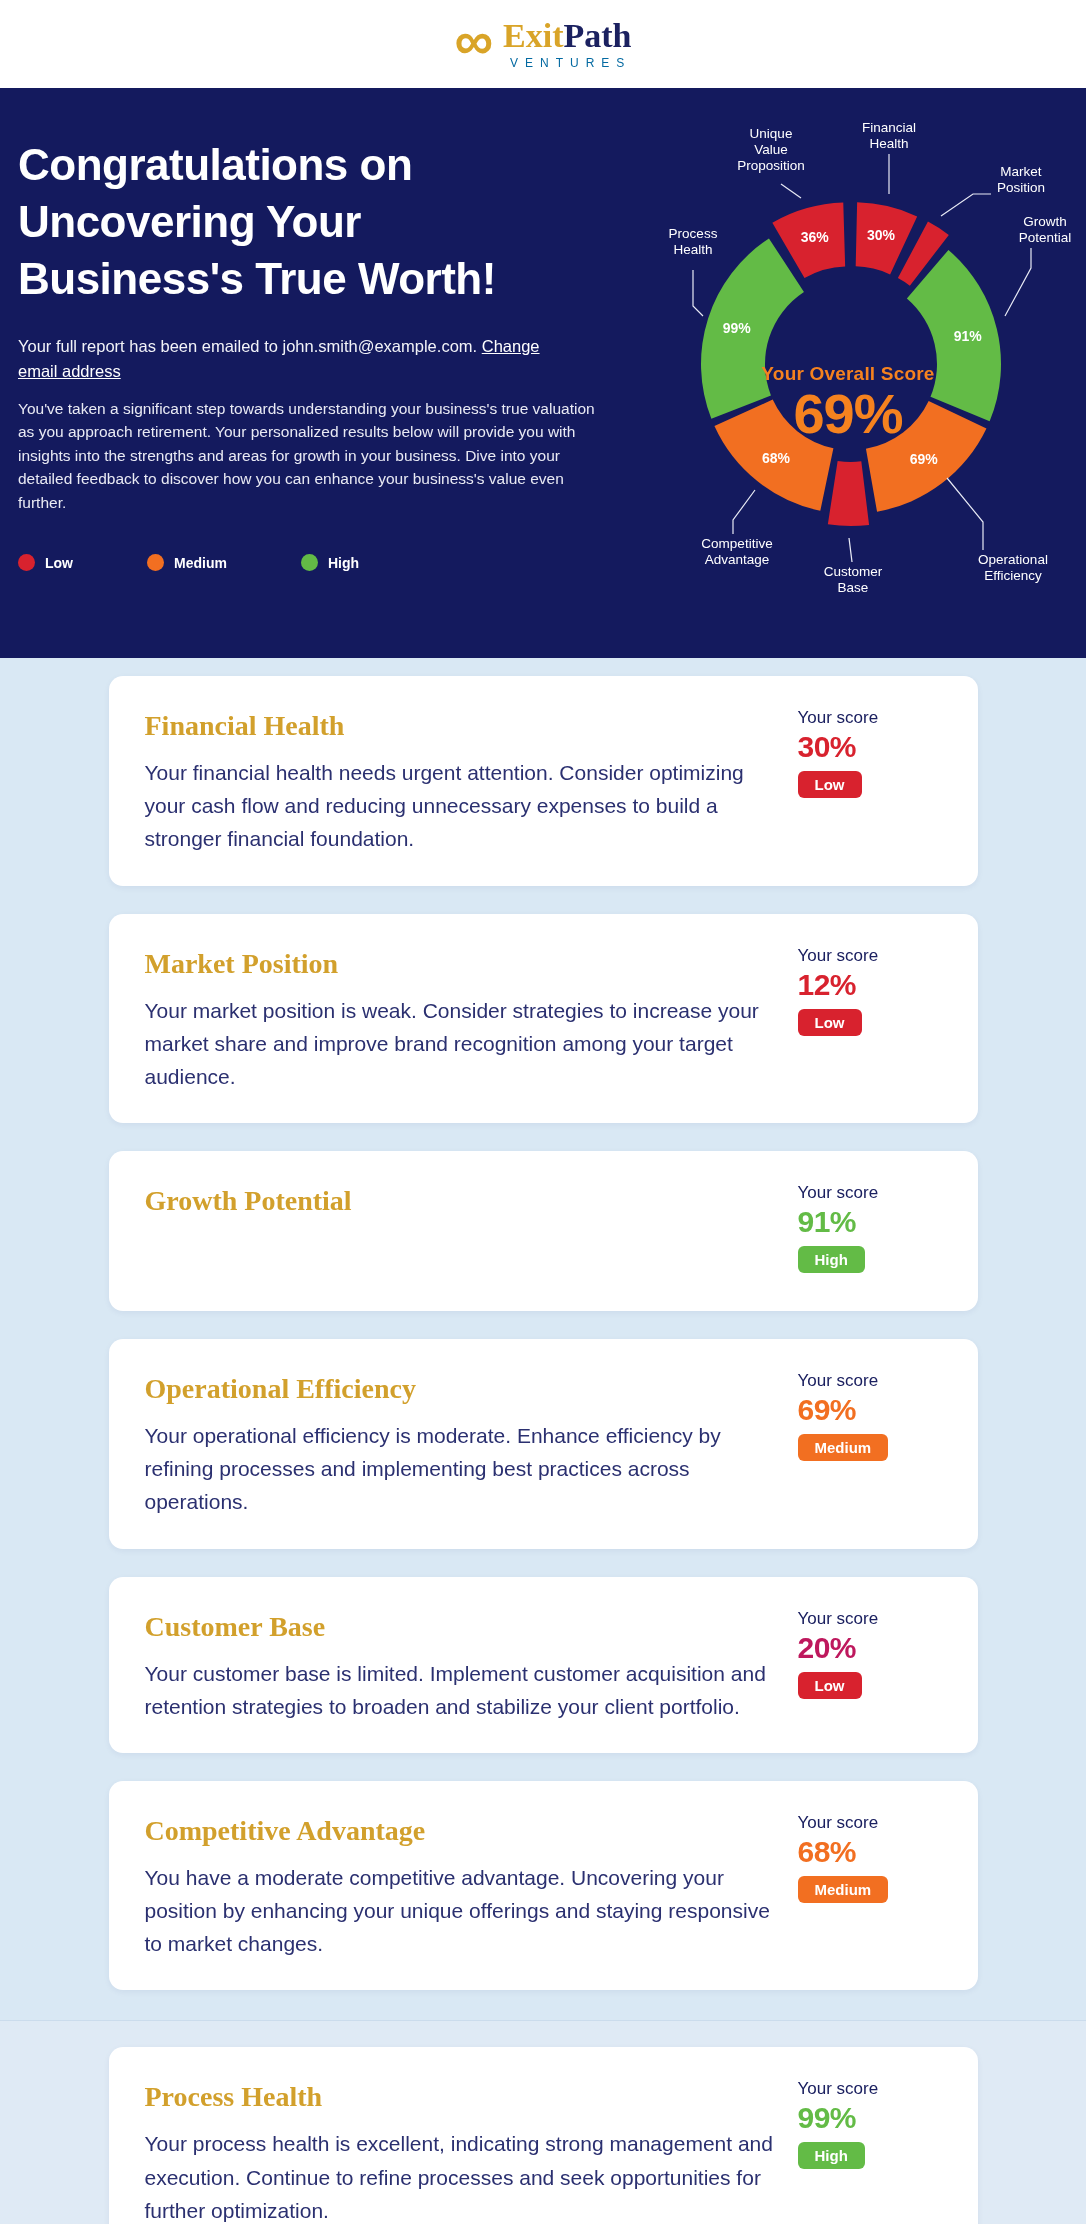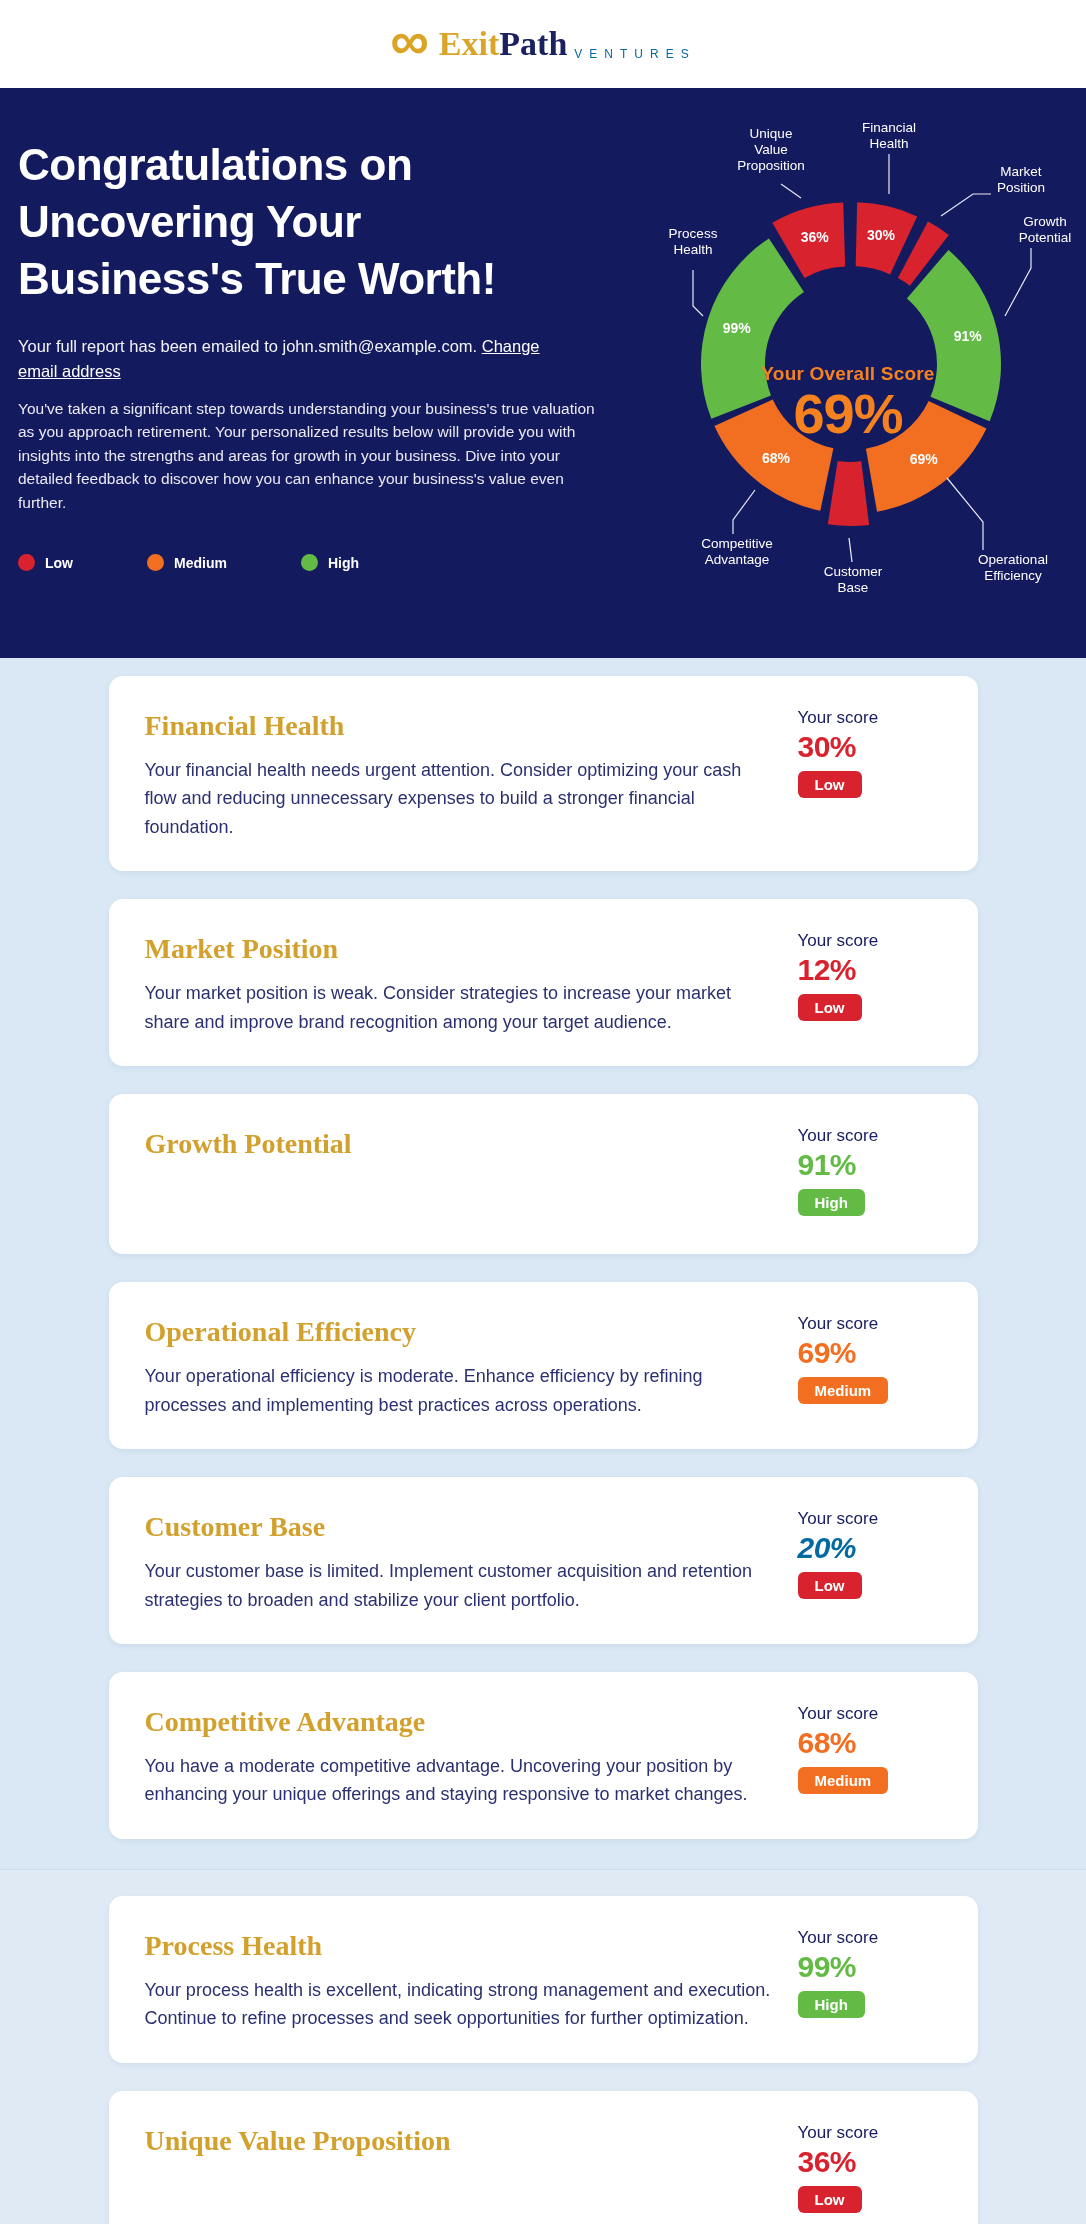--- a/index.html
+++ b/index.html
@@ -4,21 +4,21 @@
 <style>
   * { margin:0; padding:0; box-sizing:border-box; }
   html,body { background:#D9E8F4; }
   body { width:1086px; font-family:"Liberation Sans","DejaVu Sans",sans-serif; }
   .page { position:relative; width:1086px; min-height:2224px; overflow:hidden; }
 
   
   .header { background:#FFFFFF; height:88px; display:flex; align-items:center; justify-content:center; }
   .logo { display:flex; align-items:center; gap:10px; }
   .logo-icon { font-size:54px; line-height:40px; font-weight:bold; color:#D9A428; transform:translateY(-4px); }
-  .logo-text { display:flex; flex-direction:row; align-items:flex-end; }
+  .logo-text { display:flex; flex-direction:column; align-items:flex-start; }
   .brand-line { font-family:"Liberation Serif","DejaVu Serif",serif; font-weight:bold; font-size:34px; line-height:34px; }
   .brand-gold { color:#D9A428; }
   .brand-navy { color:#1B2160; }
   .brand-tagline { font-size:12px; letter-spacing:7px; color:#0369a1; font-weight:normal; margin-top:3px; text-indent:7px; }
 
   
   .hero { background:#141A5E; color:#fff; display:flex; align-items:flex-start; padding:14px 0 40px 18px; min-height:557px; }
   .hero-left { width:598px; padding-top:34px; flex-shrink:0; }
   .hero-heading { font-size:44px; line-height:1.3; font-weight:bold; letter-spacing:-0.5px; max-width:580px; margin-bottom:26px; }
   .email-note { font-size:16.5px; line-height:1.55; color:#F2F3F8; max-width:560px; margin-bottom:12px; }
@@ -34,21 +34,21 @@
   .chart-center { position:absolute; left:110px; top:218px; width:240px; text-align:center; pointer-events:none; }
   .chart-center-label { color:#F5821F; font-size:19px; font-weight:bold; letter-spacing:.2px;margin-top:43px; }
   .chart-center-value { color:#F5821F; font-size:56px; font-weight:bold; line-height:1.05; letter-spacing:-1px; }
 
   
   .section-a { background:#D9E8F4; padding:18px 0 2px 0; }
   .section-b { background:#DFEAF5; padding:26px 0 20px 0; border-top:1px solid #CBDCEC; }
   .card { position:relative; width:869px; margin:0 auto 28px auto; background:#FFFFFF; border-radius:14px;
           padding:34px 200px 30px 36px; min-height:160px; box-shadow:0 2px 6px rgba(20,26,94,0.06); }
   .card-title { font-family:"Liberation Serif","DejaVu Serif",serif; font-weight:bold; color:#D2A02C; font-size:28px; margin-bottom:14px; }
-  .card-desc { color:#2B3070; font-size:18px; line-height:1.58; max-width:640px; }
+  .card-desc { color:#2B3070; font-size:21px; line-height:1.58; max-width:640px; }
   .score-block { position:absolute; top:32px; right:30px; width:150px; text-align:left; }
   .score-label { color:#1B2060; font-size:17px; margin-bottom:2px; }
   .score-value { font-size:30px; font-weight:bold; letter-spacing:-0.5px; }
   .band-badge { display:inline-block; margin-top:7px; color:#FFFFFF; font-size:15px; font-weight:bold;
                 padding:5px 17px; border-radius:6px; }
 
   svg text { font-family:"Liberation Sans","DejaVu Sans",sans-serif; }
 </style>
 </head>
 <body>
@@ -159,21 +159,21 @@
       <div class="score-label">Your score</div>
       <div class="score-value" style="color: rgb(242, 111, 33);">69%</div>
       <span class="band-badge" style="background: rgb(242, 111, 33);">Medium</span>
     </div>
   </div>
       <div class="card">
     <div class="card-title">Customer Base</div>
     <div class="card-desc">Your customer base is limited. Implement customer acquisition and retention strategies to broaden and stabilize your client portfolio.</div>
     <div class="score-block">
       <div class="score-label">Your score</div>
-      <div class="score-value" style="color: #0369a1; font-style: italic;">20%</div>
+      <div class="score-value" style="color: #be185d;">20%</div>
       <span class="band-badge" style="background: rgb(216, 34, 46);">Low</span>
     </div>
   </div>
       <div class="card">
     <div class="card-title">Competitive Advantage</div>
     <div class="card-desc">You have a moderate competitive advantage. Uncovering your position by enhancing your unique offerings and staying responsive to market changes.</div>
     <div class="score-block">
       <div class="score-label">Your score</div>
       <div class="score-value" style="color: rgb(242, 111, 33);">68%</div>
       <span class="band-badge" style="background: rgb(242, 111, 33);">Medium</span>

